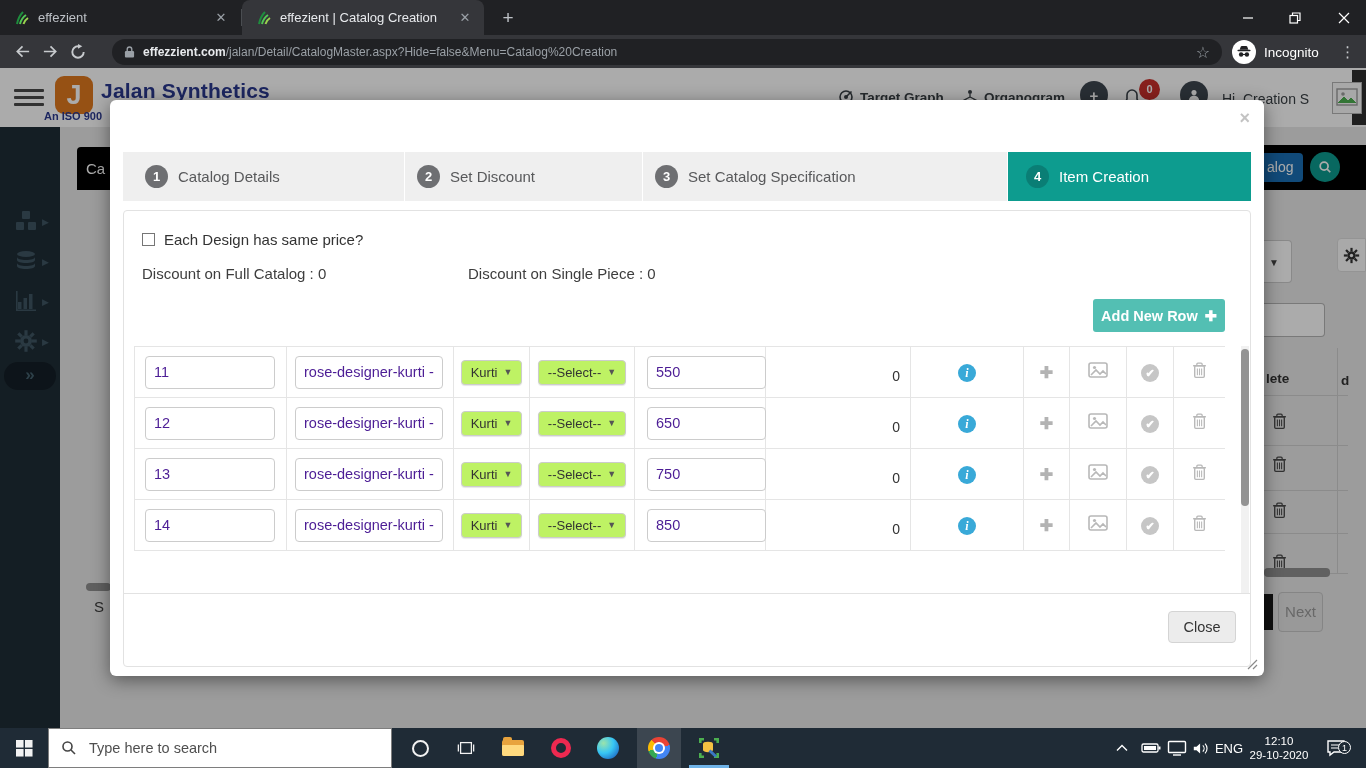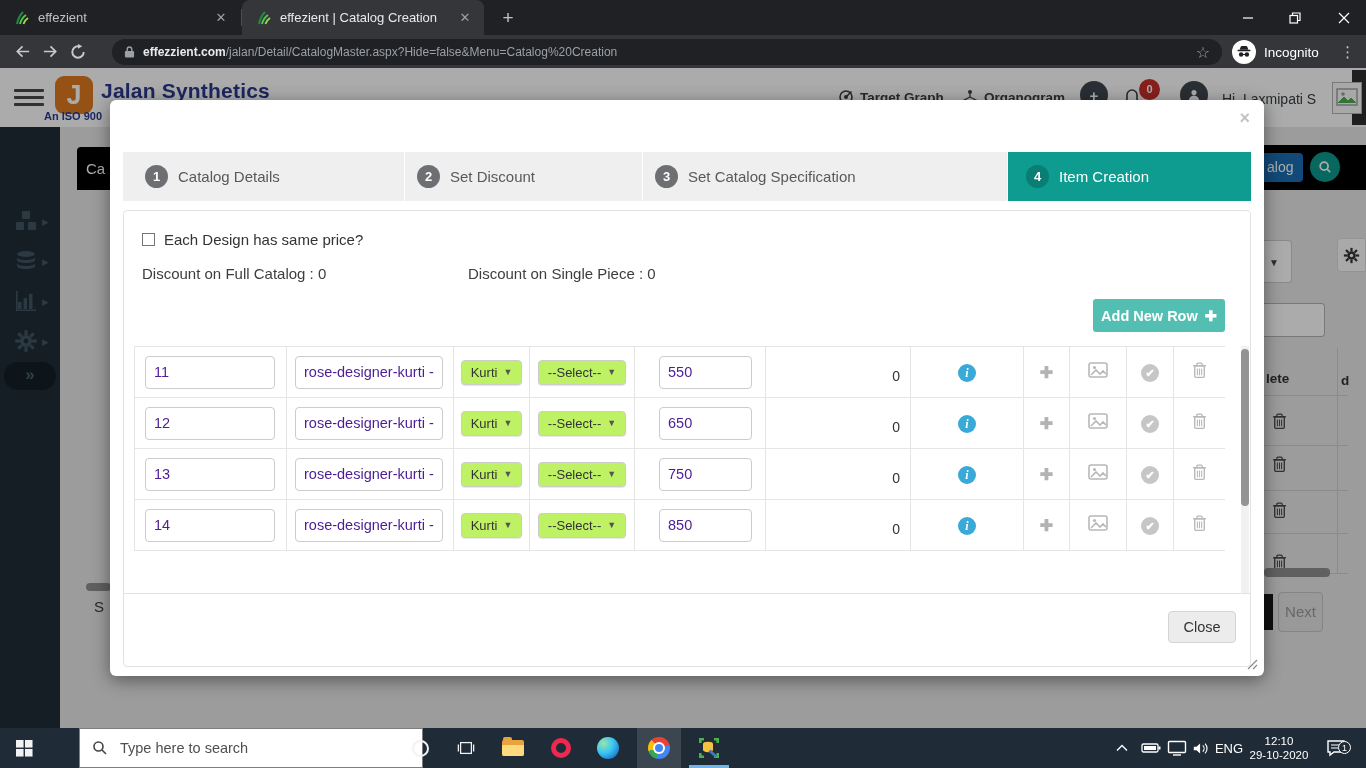--- a/index.html
+++ b/index.html
@@ -82,37 +82,37 @@
   .tablewrap{position:absolute;left:10px;top:135px;width:1091px;height:247px;overflow:hidden;}
   table.grid{border-collapse:collapse;table-layout:fixed;width:1091px;background:#fff;}
   table.grid th,table.grid td{border:1px solid #e5e5e5;}
   table.grid th{height:47px;font-size:13px;color:#333;text-align:left;padding:4px 6px;vertical-align:middle;font-weight:bold;}
   table.grid td{height:51px;vertical-align:middle;}
   td.c{text-align:center;}
   td.amt{vertical-align:top;text-align:right;padding:8px 10px 0 0;font-size:14px;color:#333;}
   .tin{height:33px;border:1px solid #ccc;border-radius:4px;font-size:14.5px;color:#4c1d95;padding:0 8px;background:#fff;outline:none;}
   .tin.code{width:130px;margin-left:10px;}
   .tin.name{width:148px;margin-left:8px;}
-  .tin.rate{width:93px;margin-left:24px;}
+  .tin.rate{width:119px;margin-left:12px;}
   .ddbtn{display:inline-flex;align-items:center;gap:6px;padding:4px 9px;background:#bef264;border:1px solid #ccc;border-radius:4px;box-shadow:0 1px 1px rgba(0,0,0,.1);font-size:13px;color:#333;}
   .caret{font-size:9px;color:#555;}
   .infoi{width:18px;height:18px;border-radius:50%;background:#39a9d8;color:#fff;display:inline-block;text-align:center;line-height:18px;font-size:12px;font-weight:bold;font-family:"Liberation Serif",serif;font-style:italic;}
   .plusi{color:#b3b3b3;font-size:16px;font-weight:bold;}
   .savei{width:18px;height:18px;border-radius:50%;background:#c6c6c6;color:#fff;display:inline-block;text-align:center;line-height:18px;font-size:11px;font-weight:bold;}
   .icon-gray{color:#b8b8b8;display:inline-block;}
   .vscroll{position:absolute;left:1117px;top:135px;width:8px;height:247px;background:#f1f1f1;}
   .vthumb{position:absolute;left:0;top:3px;width:8px;height:157px;background:#939393;border-radius:4px;}
   .mfooter{position:absolute;left:0;top:382px;width:1126px;height:74px;border-top:1px solid #e2e2e2;}
   .closebtn{position:absolute;left:1044px;top:17px;width:68px;height:32px;background:#ececec;border:1px solid #d4d4d4;border-radius:4px;color:#333;font-size:14.5px;}
   .resize{position:absolute;right:6px;bottom:6px;}
 
   
   .taskbar{position:absolute;left:0;top:728px;width:1366px;height:40px;background:#1f2b36;color:#fff;}
   .tbtn{position:absolute;top:0;height:40px;display:flex;align-items:center;justify-content:center;}
-  .tsearch{position:absolute;left:48px;top:0;width:344px;height:40px;background:#fff;border:1px solid #7e7e7e;display:flex;align-items:center;gap:12px;padding:0 12px;margin-left:31px;}
+  .tsearch{position:absolute;left:48px;top:0;width:344px;height:40px;background:#fff;border:1px solid #7e7e7e;display:flex;align-items:center;gap:12px;padding:0 12px;}
   .tsearch input{border:none;outline:none;font-size:14.5px;color:#444;width:280px;background:transparent;}
   .tsearch input::placeholder{color:#4f4f4f;opacity:1;}
   .chrometile{position:absolute;left:637px;top:0;width:44px;height:40px;background:rgba(255,255,255,.13);}
   .chrome-ic{width:22px;height:22px;border-radius:50%;background:conic-gradient(from -45deg,#ea4335 0 120deg,#4285f4 120deg 240deg,#34a853 240deg 300deg,#fbbc05 300deg 360deg);position:relative;}
   .chrome-ic::before{content:"";position:absolute;left:5px;top:5px;width:12px;height:12px;border-radius:50%;background:#fff;}
   .chrome-ic::after{content:"";position:absolute;left:7px;top:7px;width:8px;height:8px;border-radius:50%;background:#4285f4;}
   .edge-ic{width:22px;height:22px;border-radius:50%;background:radial-gradient(circle at 30% 28%,#9be3ab 0%,#37c6f4 45%,#1f6bc4 85%);}
   .opera-ic{width:20px;height:20px;border-radius:50%;border:5px solid #ee2950;}
   .folder-ic{width:22px;height:16px;background:#e8a33d;border-radius:2px;position:relative;}
   .folder-ic::before{content:"";position:absolute;left:1px;top:-3px;width:9px;height:4px;background:#e8a33d;border-radius:2px 2px 0 0;}
@@ -252,21 +252,21 @@
             <path d="M8.5 16a1.8 1.8 0 0 0 3 0" stroke="#3a4249" fill="none" stroke-width="1.6"></path>
           </svg>
         </div>
       <div class="redbadge">0</div>
       <div class="hcirc" style="left:1180px;">
           <svg width="16" height="16" viewBox="0 0 20 20">
             <circle cx="10" cy="7" r="3.2" fill="#fff"></circle>
             <path d="M3.5 17a6.5 6.5 0 0 1 13 0z" fill="#fff"></path>
           </svg>
         </div>
-      <div class="abs" style="left:1222px;top:23px;font-size:14px;color:#3a4045;">Hi, Laxmipati S</div>
+      <div class="abs" style="left:1222px;top:23px;font-size:14px;color:#3a4045;">Hi, Creation S</div>
       <div class="darkcorner"></div>
       <div class="imgbox">
           <svg width="22" height="22" viewBox="0 0 22 22">
             <rect x="1" y="2" width="20" height="16" fill="none" stroke="#9e9e9e" stroke-width="1.4"></rect>
             <path d="M2 16l6-6 4 4 3-3 5 5" fill="#4caf50" stroke="#4caf50"></path>
             <circle cx="7" cy="7" r="1.8" fill="#9e9e9e"></circle>
           </svg>
         </div>
     </div>
 

